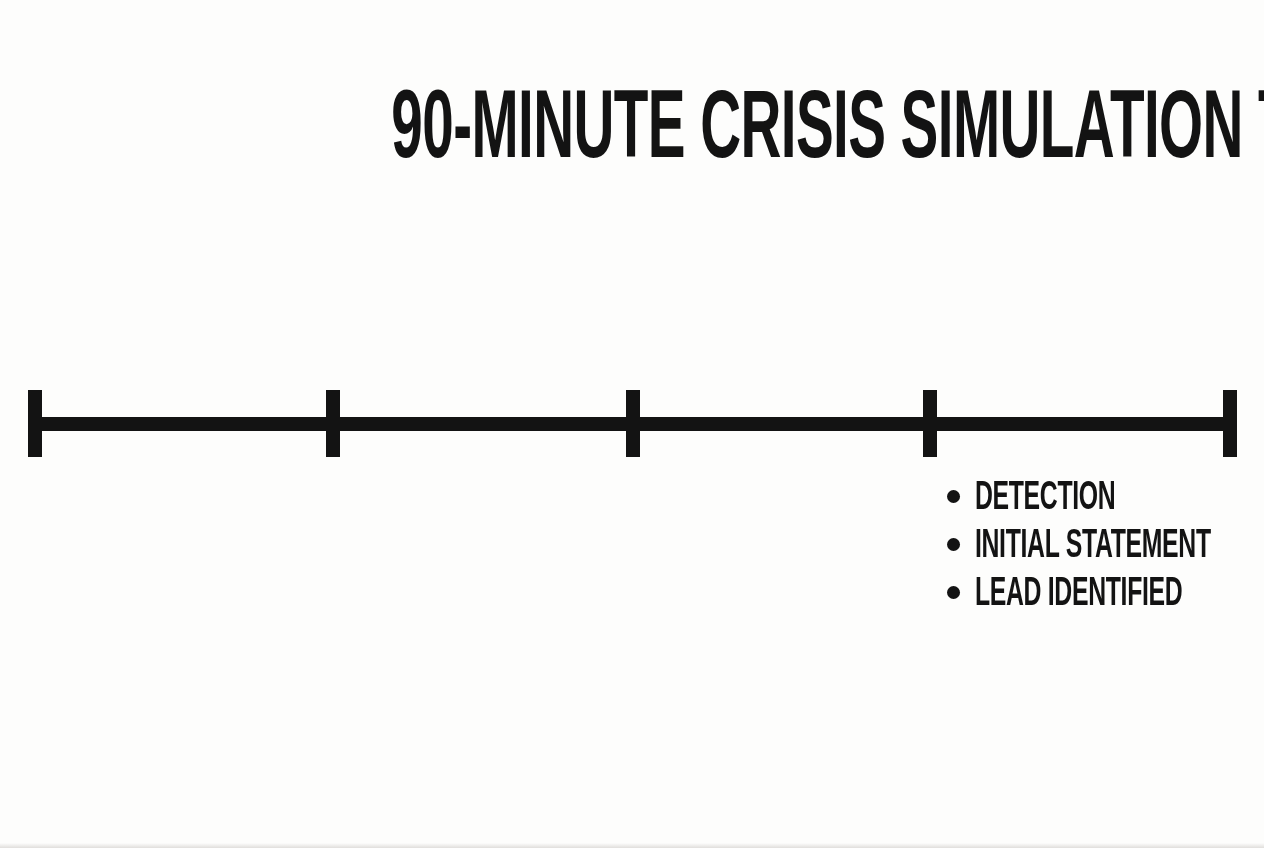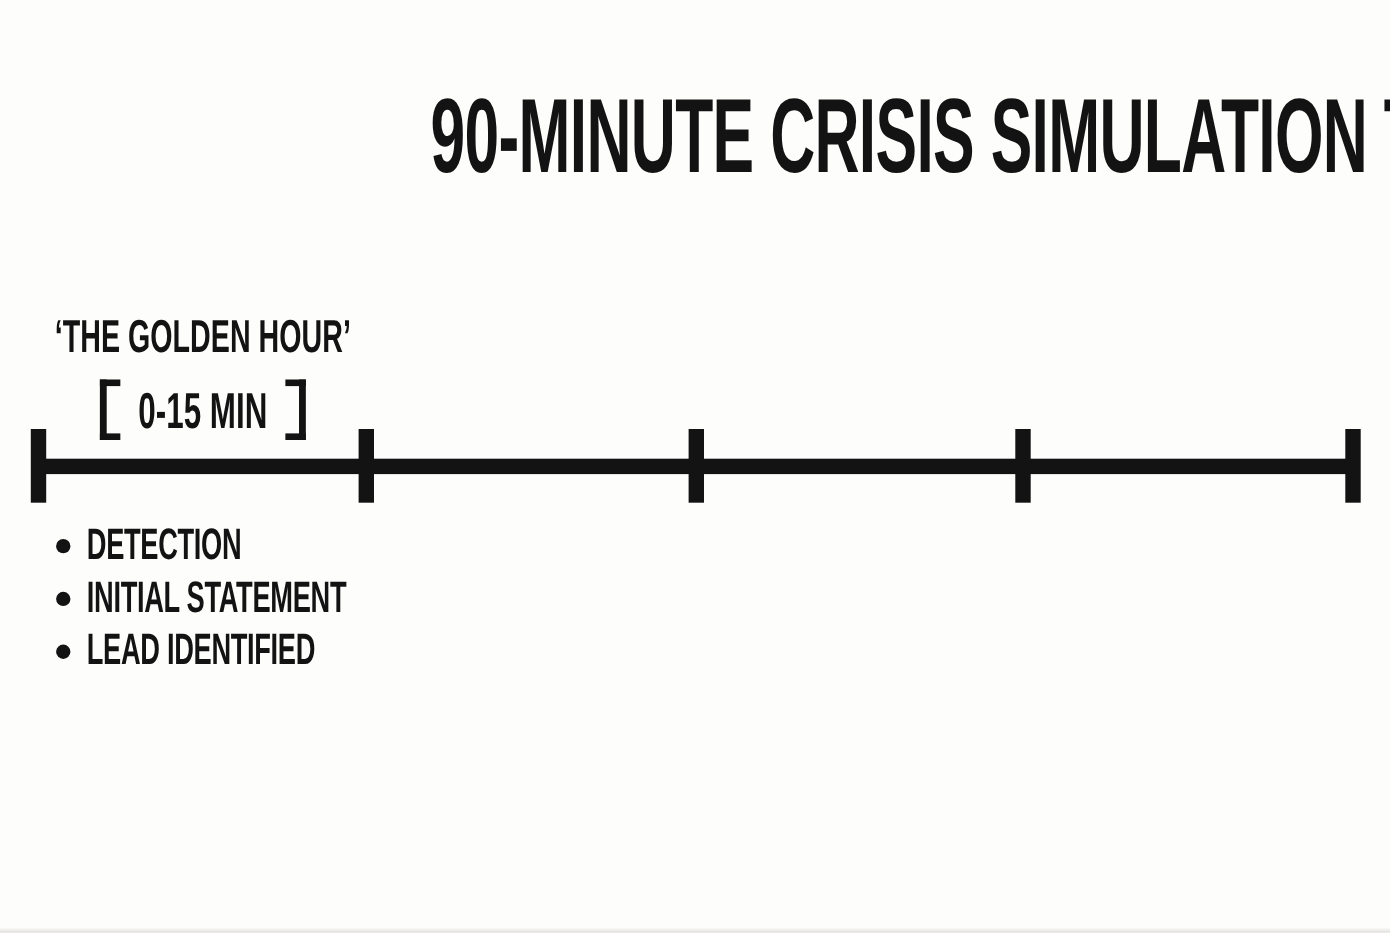--- a/index.html
+++ b/index.html
@@ -68,20 +68,21 @@
   }
   .tick.t1{ left:28px; }
   .tick.t2{ left:326px; }
   .tick.t3{ left:626px; }
   .tick.t4{ left:923px; }
   .tick.t5{ left:1223px; }
   
   .bullets{
     position:absolute; top:471px; left:35px; width:1195px;
     display:flex;
+    justify-content:flex-end;
   }
   .bcol{ width:298.75px; position:relative; }
   .binner{
     margin-left:16px; width:456px;
     transform:scaleX(0.62); transform-origin:left top;
   }
   .item{ display:flex; gap:24px; }
   .dot{
     flex:none;
     width:21px; height:13px; border-radius:50%;
@@ -92,30 +93,20 @@
 </head>
 <body>
 
 <div class="canvas">
 
   <h1 class="title">
     <span class="tinner">90-MINUTE CRISIS SIMULATION TIMELINE</span>
   </h1>
 
   <div class="headers" id="headers">
-    <div class="hcol">
-      <div class="hinner">
-        <div class="phase-name">‘THE GOLDEN HOUR’</div>
-        <div class="time-row">
-          <span class="bracket bl"></span>
-          <span class="time-text">0-15 MIN</span>
-          <span class="bracket br"></span>
-        </div>
-      </div>
-    </div>
     </div>
 
   <div class="timeline">
     <div class="tbar"></div>
     <div class="tick t1"></div>
     <div class="tick t2"></div>
     <div class="tick t3"></div>
     <div class="tick t4"></div>
     <div class="tick t5"></div>
   </div>

